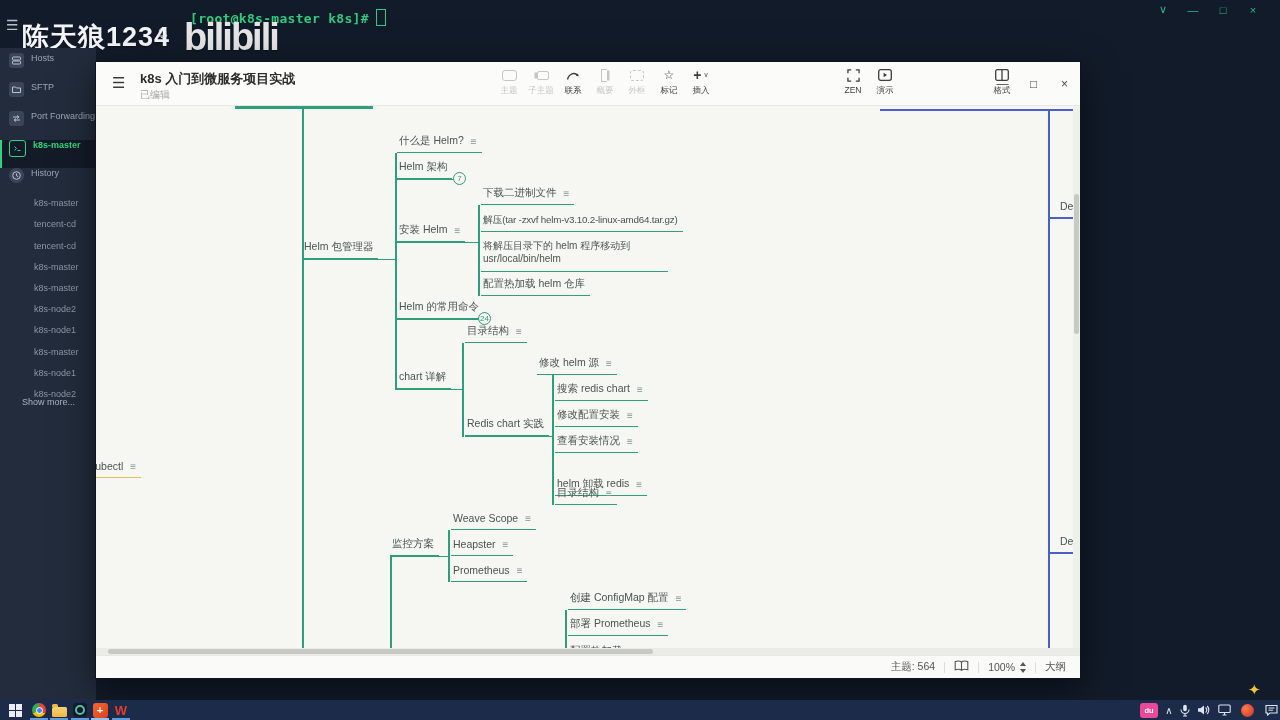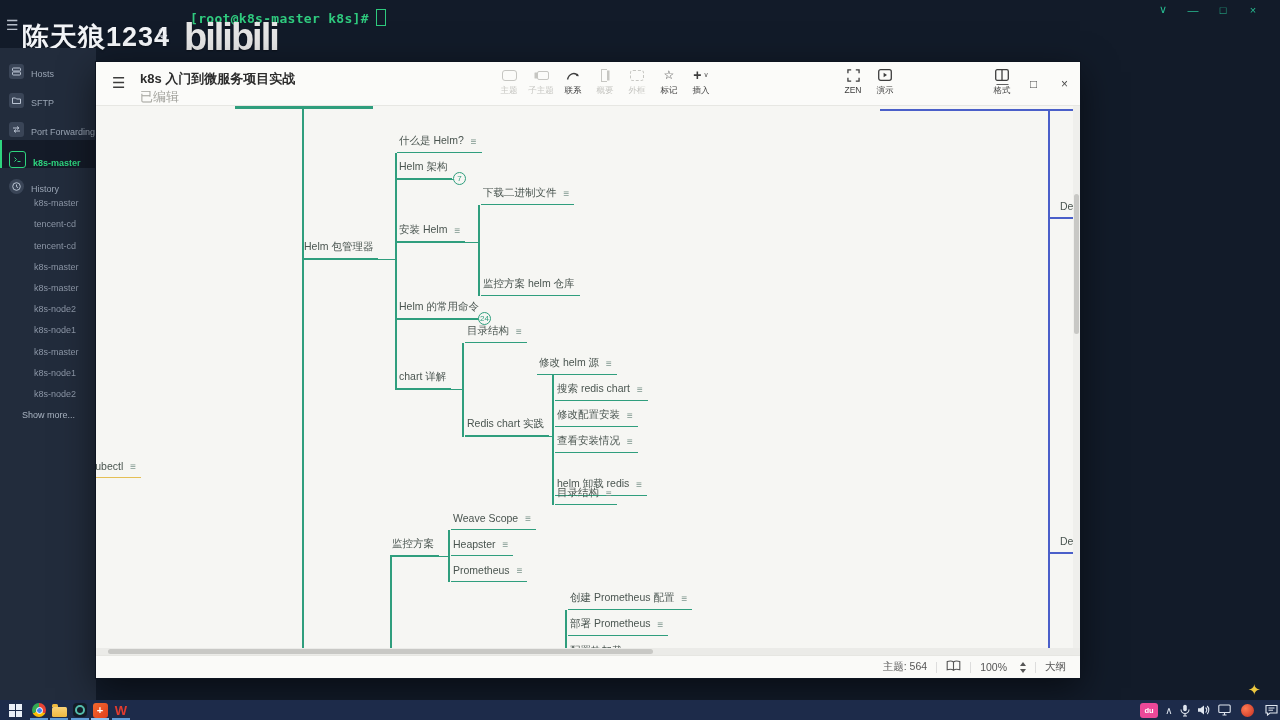--- a/index.html
+++ b/index.html
@@ -16,37 +16,37 @@
              text-shadow:0 1px 2px rgba(0,0,0,.4)}
   .bell{position:absolute;left:156px;top:26px}
   .hamburger-top{position:absolute;left:6px;top:17px;font-size:14px;color:#b6bec9}
   .term-controls{position:absolute;right:12px;top:1px;display:flex}
   .term-controls span{width:30px;height:17px;display:flex;align-items:center;justify-content:center;
                       color:#27bd92;font-size:11px}
   .star{position:absolute;left:1248px;top:681px;font-size:15px;color:#edc83f}
 
   
   .sidebar{position:absolute;left:0;top:48px;width:96px;height:652px;background:#222c3c}
-  .sb-item{position:absolute;left:0;width:108px;height:26px;display:flex;align-items:flex-end}
+  .sb-item{position:absolute;left:0;width:108px;height:26px;display:flex;align-items:flex-start}
   .sb-ic{width:15px;height:15px;margin-left:9px;border-radius:3px;background:#3a4557;display:flex;
          align-items:center;justify-content:center;flex:none}
   .sb-item span.lb{margin-left:7px;font-size:9px;color:#9aa5b4;white-space:nowrap}
   .sb-item.active{background:#141b28;height:28px;box-shadow:inset 2px 0 0 #2ed47e}
   .sb-item.active .sb-ic{background:transparent;border:1px solid #2ed47e}
   .sb-item.active span.lb{color:#2ed47e;font-weight:bold}
   .sb-hist{position:absolute;left:34px;font-size:9px;color:#8d97a7;white-space:nowrap}
   .sb-more{position:absolute;left:22px;font-size:9px;color:#aab4c2}
 
   
   .xmind{position:absolute;left:96px;top:62px;width:984px;height:616px;background:#f6f6f3;
          box-shadow:0 0 0 1px #0d1420,0 10px 34px rgba(0,0,0,.55)}
   .titlebar{position:absolute;top:0;left:0;width:984px;height:44px;background:#fbfbf9;border-bottom:1px solid #e7e7e3;box-sizing:border-box}
   .tt-burger{position:absolute;left:16px;top:12px;font-size:15px;color:#3c3c3c}
   .tt-title{position:absolute;left:44px;top:8px;font-size:13px;font-weight:bold;color:#2c2c2c;white-space:nowrap}
-  .tt-sub{position:absolute;left:44px;top:26px;font-size:13px;color:#a4a49e}
+  .tt-sub{position:absolute;left:44px;top:26px;font-size:10px;color:#a4a49e}
   .tb-group{position:absolute;top:5px;display:flex}
   .tb-item{width:32px;display:flex;flex-direction:column;align-items:center;color:#3e3e3e}
   .tb-item .tb-lb{font-size:8.5px;margin-top:2px}
   .tb-item.disabled{color:#c6c6c2}
   .tb-ic{height:16px;display:flex;align-items:center;justify-content:center;font-size:12px}
   .shp-topic{width:13px;height:9px;border:1.3px solid currentColor;border-radius:3px}
   .shp-subtopic{width:10px;height:7px;border:1.3px solid currentColor;border-radius:2px;margin-left:3px;
                 box-shadow:-4px 0 0 -1.5px currentColor}
   .shp-summary{width:5px;height:11px;border-left:1.3px solid currentColor;border-top:1.3px solid currentColor;
                border-bottom:1.3px solid currentColor;margin-right:3px;box-shadow:4px 0 0 -1.5px currentColor}
@@ -74,21 +74,21 @@
   .hscroll{position:absolute;left:0;bottom:0;height:7px;width:984px;background:#ebebe8;z-index:6}
   .hthumb{position:absolute;left:12px;top:1px;width:545px;height:5px;background:#c8c8c5;border-radius:3px}
   .vscroll{position:absolute;right:0;top:0;width:7px;height:542px;background:#efefec;z-index:6}
   .vthumb{position:absolute;left:1px;top:88px;width:5px;height:140px;background:#c8c8c5;border-radius:3px}
 
   
   .statusbar{position:absolute;bottom:0;left:0;width:984px;height:23px;background:#fafaf8;border-top:1px solid #e6e6e2;
              box-sizing:border-box;display:flex;justify-content:flex-end;align-items:center;gap:9px;
              padding-right:14px;font-size:10.5px;color:#555}
   .sdiv{width:1px;height:11px;background:#ddd}
-  .zoomwrap{display:flex;align-items:center;gap:13px}
+  .zoomwrap{display:flex;align-items:center;gap:5px}
   .step{display:flex;flex-direction:column;gap:3px}
   .tri-up{width:0;height:0;border-left:3px solid transparent;border-right:3px solid transparent;border-bottom:4px solid #555}
   .tri-dn{width:0;height:0;border-left:3px solid transparent;border-right:3px solid transparent;border-top:4px solid #555}
 
   
   .taskbar{position:absolute;left:0;top:700px;width:1280px;height:20px;background:#1d2b4a}
   .tapp{position:absolute;top:2px;width:18px;height:16px;display:flex;align-items:center;justify-content:center}
   .ul{position:absolute;top:18px;height:2px;width:18px;background:#5f9bd6}
   .winlogo{display:grid;grid-template-columns:6px 6px;grid-template-rows:6px 6px;gap:1px}
   .winlogo i{background:#e9eef6}
@@ -171,21 +171,21 @@
   <div class="sb-hist" style="top:150px">k8s-master</div>
   <div class="sb-hist" style="top:171px">tencent-cd</div>
   <div class="sb-hist" style="top:193px">tencent-cd</div>
   <div class="sb-hist" style="top:214px">k8s-master</div>
   <div class="sb-hist" style="top:235px">k8s-master</div>
   <div class="sb-hist" style="top:256px">k8s-node2</div>
   <div class="sb-hist" style="top:277px">k8s-node1</div>
   <div class="sb-hist" style="top:299px">k8s-master</div>
   <div class="sb-hist" style="top:320px">k8s-node1</div>
   <div class="sb-hist" style="top:341px">k8s-node2</div>
-  <div class="sb-more" style="top:362px">Show more...</div>
+  <div class="sb-more" style="top:349px">Show more...</div>
 </div>
 
 <div class="xmind">
 
   <div class="titlebar">
     <span class="tt-burger">☰</span>
     <span class="tt-title">k8s 入门到微服务项目实战</span>
     <span class="tt-sub">已编辑</span>
 
     <div class="tb-group" style="left:397px">
@@ -312,22 +312,26 @@
     <div class="badge" style="left:357px;top:66px">7</div>
 
     <div class="node" style="left:301px;top:114px">
         <span>安装 Helm</span>
         <span class="ni">≡</span>
       </div>
     <div class="node" style="left:385px;top:77px">
         <span>下载二进制文件</span>
         <span class="ni">≡</span>
       </div>
+    <div class="node small" style="left:385px;top:104px">
+        <span>解压(tar -zxvf helm-v3.10.2-linux-amd64.tar.gz)</span>
+      </div>
+    <div class="node wrap" style="left:385px;top:129px"><span>将解压目录下的 helm 程序移动到 usr/local/bin/helm</span></div>
     <div class="node" style="left:385px;top:168px">
-        <span>监控方案 helm 仓库</span>
+        <span>配置热加载 helm 仓库</span>
       </div>
 
     <div class="node" style="left:301px;top:191px">
         <span>Helm 的常用命令</span>
       </div>
     <div class="badge" style="left:382px;top:206px">24</div>
 
     <div class="node" style="left:301px;top:261px">
         <span>chart 详解</span>
       </div>
@@ -379,21 +383,21 @@
     <div class="node" style="left:355px;top:428px">
         <span>Heapster</span>
         <span class="ni">≡</span>
       </div>
     <div class="node" style="left:355px;top:454px">
         <span>Prometheus</span>
         <span class="ni">≡</span>
       </div>
 
     <div class="node" style="left:472px;top:482px">
-        <span>创建 Prometheus 配置</span>
+        <span>创建 ConfigMap 配置</span>
         <span class="ni">≡</span>
       </div>
     <div class="node" style="left:472px;top:508px">
         <span>部署 Prometheus</span>
         <span class="ni">≡</span>
       </div>
     <div class="node" style="left:472px;top:535px">
         <span>配置热加载</span>
         <span class="ni">≡</span>
       </div>

